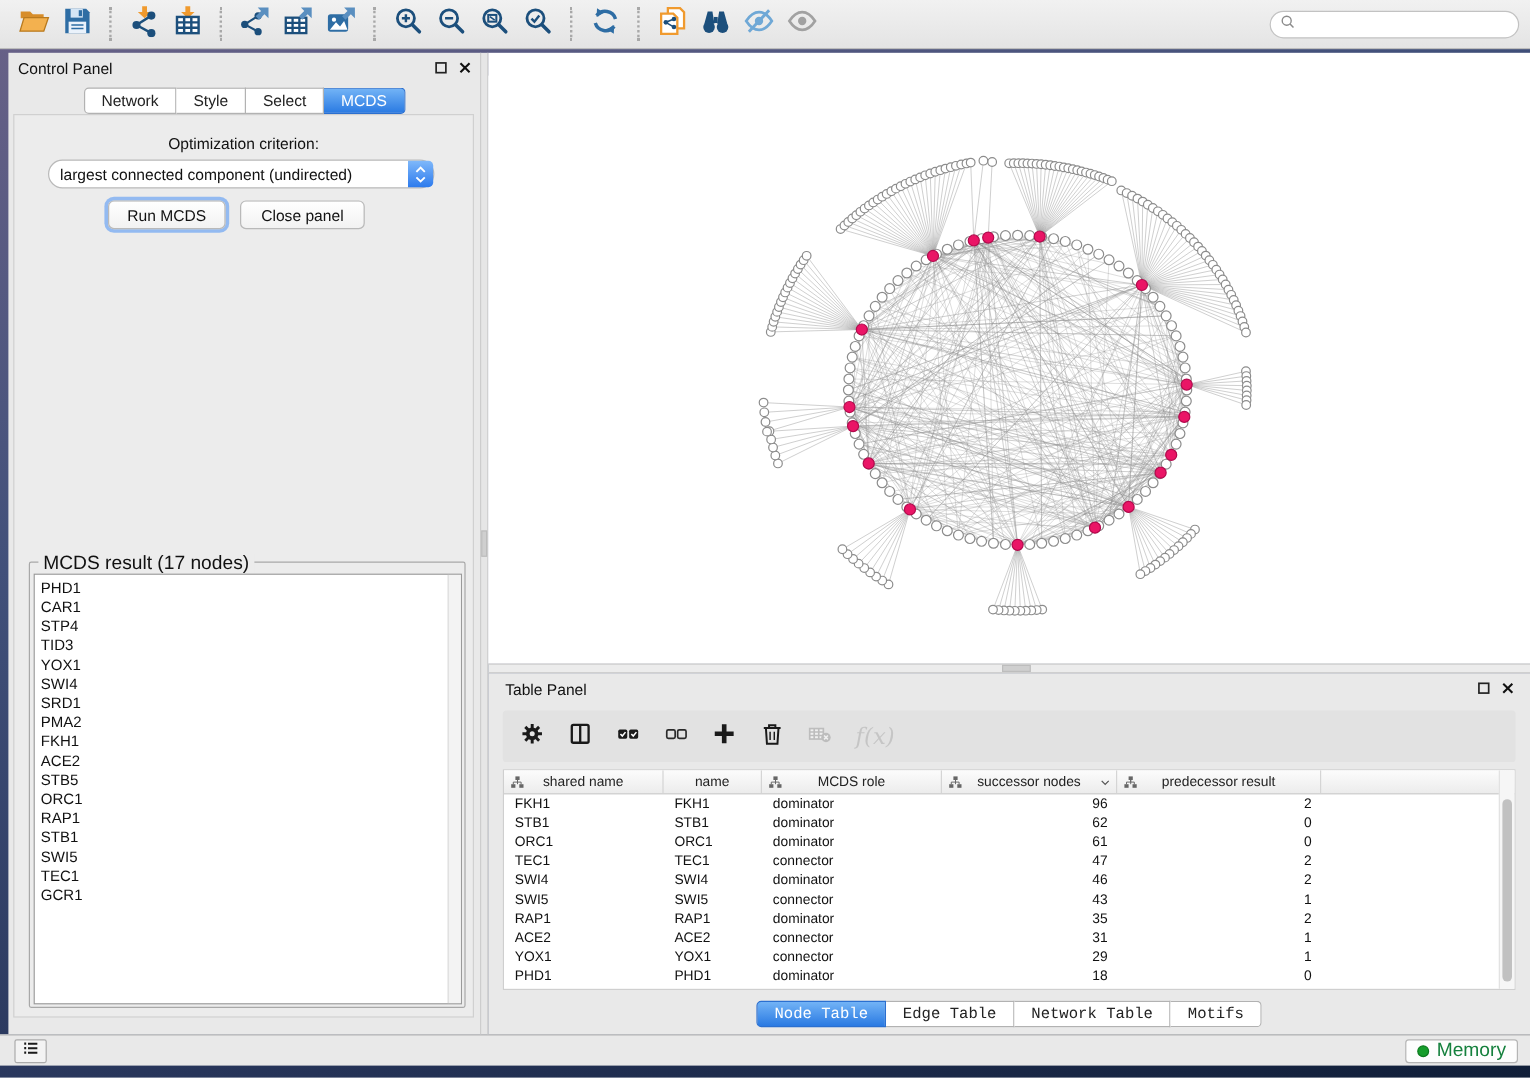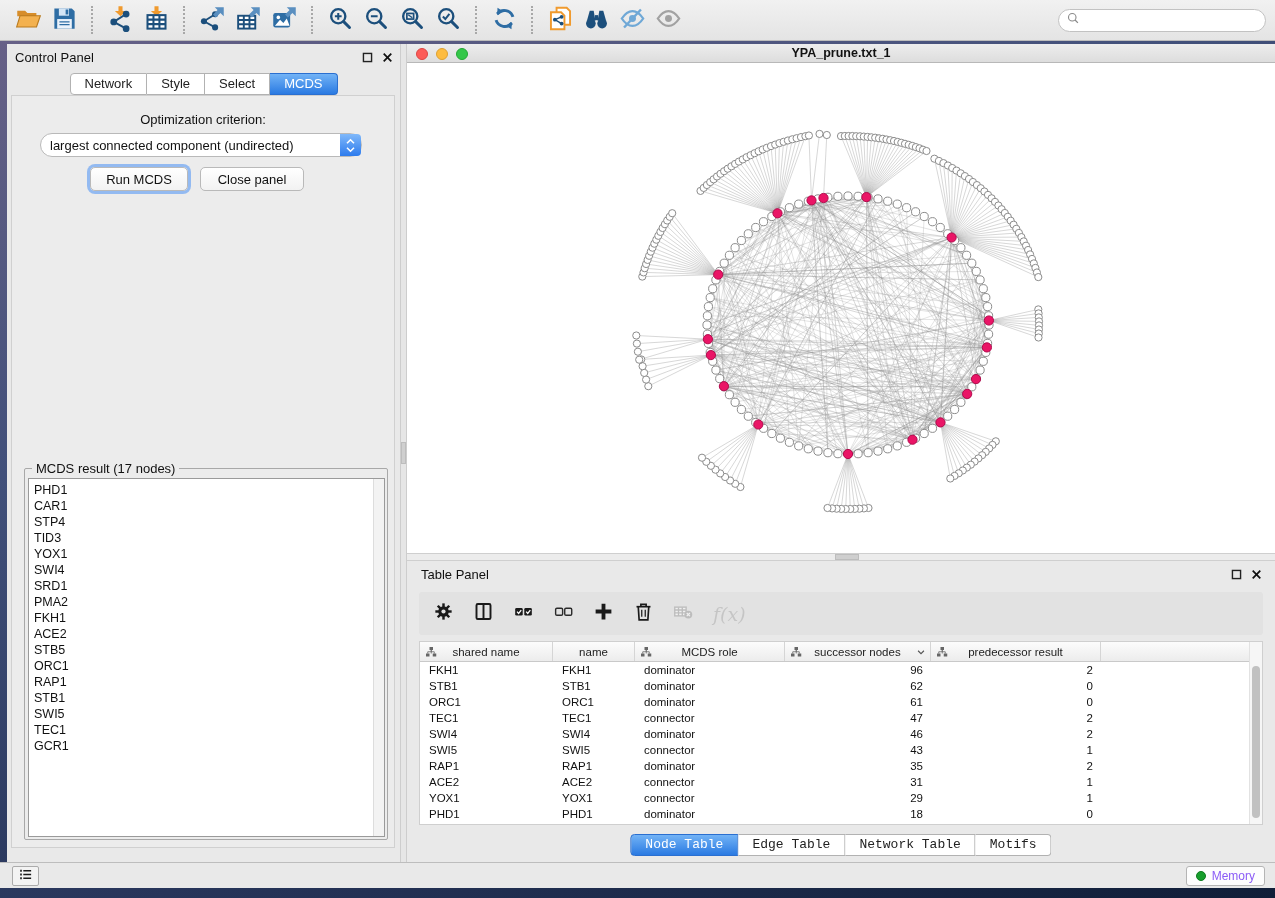--- a/index.html
+++ b/index.html
@@ -43,21 +43,21 @@
     align-items:center;justify-content:center;gap:1px;}
   .dropdown-stepper svg{width:11px;height:7px;}
   .btn{position:absolute;height:24px;background:linear-gradient(#ffffff,#f2f2f2);
     border:1px solid #b9b9b9;border-radius:5px;font-size:13px;color:#111;
     display:flex;align-items:center;justify-content:center;}
   .btn-run{left:78px;top:71px;width:98px;box-shadow:0 0 0 3px rgba(100,160,245,.65);}
   .btn-close{left:188px;top:71px;width:104px;}
   .groupbox{position:absolute;left:12px;top:372px;width:364px;height:372px;
     border:1px solid #a8a8a8;border-radius:2px;}
   .groupbox-legend{position:absolute;left:7px;top:-8px;background:#ececec;padding:0 4px;
-    font-size:13px;color:#111;}
+    font-size:16px;color:#111;}
   .result-list{position:absolute;left:3px;top:9px;width:357px;height:359px;background:#fff;
     border:1px solid #9a9a9a;overflow:hidden;}
   .result-scroll{position:absolute;right:0;top:0;bottom:0;width:11px;background:#f3f3f3;
     border-left:1px solid #ddd;}
   .result-item{font-size:12.5px;line-height:16px;padding-left:5px;color:#111;}
   .result-item:first-child{padding-top:3px;}
   
   .vdivider{position:absolute;left:400px;top:44px;width:7px;height:818px;background:#e6e6e6;
     border-left:1px solid #cdcdcd;border-right:1px solid #cdcdcd;}
   .vdivider .thumb{position:absolute;left:0px;top:398px;width:5px;height:22px;background:#cfcfcf;border:1px solid #bdbdbd;}
@@ -100,21 +100,21 @@
   .tscroll .thumb{position:absolute;left:2px;top:24px;width:8px;height:152px;background:#c1c1c1;border-radius:4px;}
   .tp-tabs{position:absolute;left:50%;transform:translateX(-50%);top:273px;display:flex;font-family:Liberation Mono, monospace;}
   
   .statusbar{position:absolute;left:0;top:862px;width:1275px;height:26px;background:#e9e9e9;
     border-top:1px solid #bdbdbd;}
   .sb-list-btn{position:absolute;left:12px;top:3px;width:27px;height:20px;background:#f3f3f3;
     border:1px solid #ababab;border-radius:2px;display:flex;align-items:center;justify-content:center;}
   .sb-list-btn svg{width:15px;height:15px;}
   .memory-btn{position:absolute;right:10px;top:3px;height:20px;background:#fdfdfd;
     border:1px solid #b5b5b5;border-radius:3px;display:flex;align-items:center;gap:6px;
-    padding:0 9px;font-size:12px;color:#8b5cf6;}
+    padding:0 9px;font-size:16px;color:#15803d;}
   .memory-dot{width:10px;height:10px;border-radius:50%;background:#169e2c;border:1px solid #0d7a1f;}
 </style>
 </head>
 <body>
 
 <div class="toolbar">
   <div id="toolbar-items" style="display:flex;align-items:center;">
       <span class="tbtn">
         <span><svg viewBox="0 0 24 24">
             <path fill="#d78d2a" d="M2 5h7l2 2h8v3H2z"></path>
@@ -332,28 +332,20 @@
       </div>
     </div>
   </div>
 </div>
 
 <div class="vdivider">
     <div class="thumb"></div>
   </div>
 
 <div class="network-panel">
-  <div class="net-titlebar">
-    <span class="traffic">
-      <span class="light red"></span>
-      <span class="light yellow"></span>
-      <span class="light green"></span>
-    </span>
-    <div class="net-title">YPA_prune.txt_1</div>
-  </div>
   <div class="net-canvas" id="net-canvas"><svg width="868" height="490" viewBox="0 0 868 490">
         <line x1="370.5" y1="150.3" x2="301.4" y2="280.4" stroke="#8f8f8f" stroke-width="0.65" opacity="0.38"></line>
         <line x1="370.5" y1="150.3" x2="581.6" y2="252.8" stroke="#8f8f8f" stroke-width="0.65" opacity="0.38"></line>
         <line x1="370.5" y1="150.3" x2="301.4" y2="280.4" stroke="#8f8f8f" stroke-width="0.65" opacity="0.38"></line>
         <line x1="370.5" y1="150.3" x2="451.1" y2="133.3" stroke="#8f8f8f" stroke-width="0.65" opacity="0.38"></line>
         <line x1="370.5" y1="150.3" x2="391.7" y2="382.9" stroke="#8f8f8f" stroke-width="0.65" opacity="0.38"></line>
         <line x1="370.5" y1="150.3" x2="430.9" y2="390.7" stroke="#8f8f8f" stroke-width="0.65" opacity="0.38"></line>
         <line x1="370.5" y1="150.3" x2="480.7" y2="138.2" stroke="#8f8f8f" stroke-width="0.65" opacity="0.38"></line>
         <line x1="370.5" y1="150.3" x2="581.6" y2="252.8" stroke="#8f8f8f" stroke-width="0.65" opacity="0.38"></line>
         <line x1="370.5" y1="150.3" x2="303.2" y2="234.6" stroke="#8f8f8f" stroke-width="0.65" opacity="0.38"></line>

